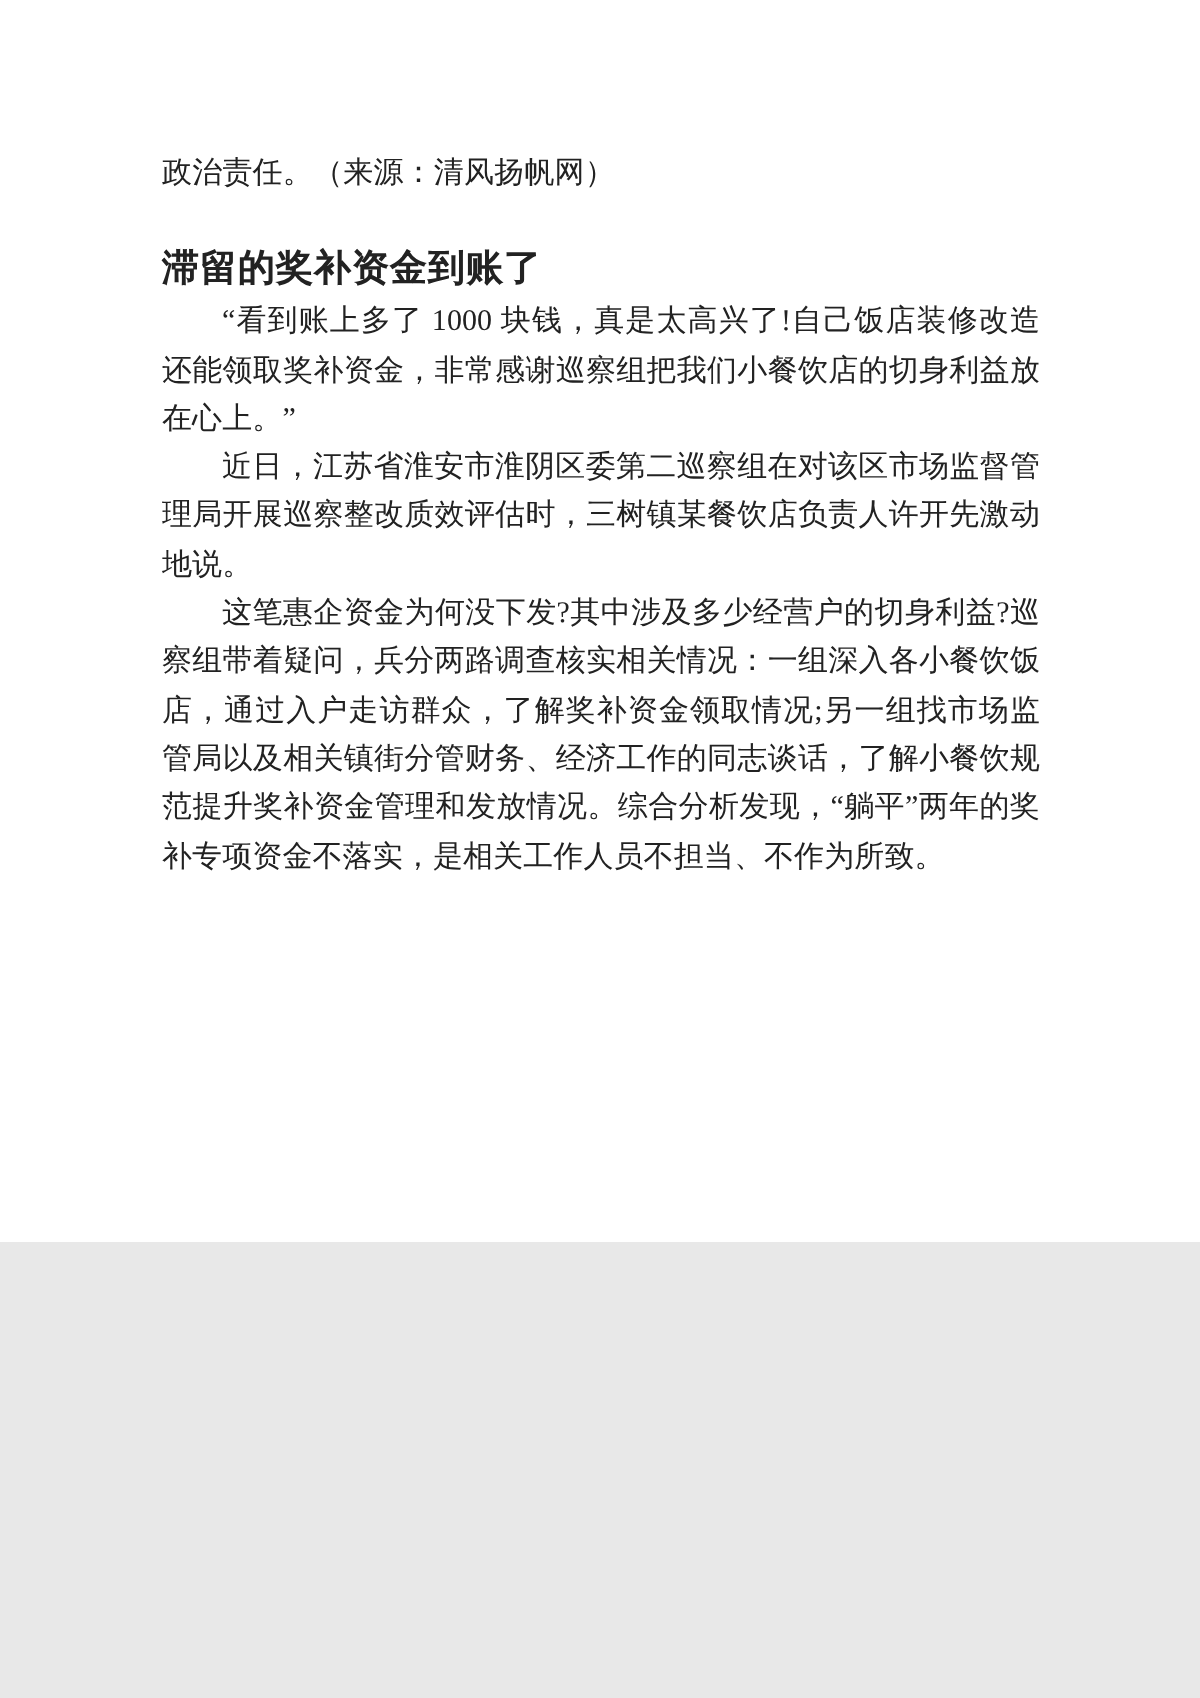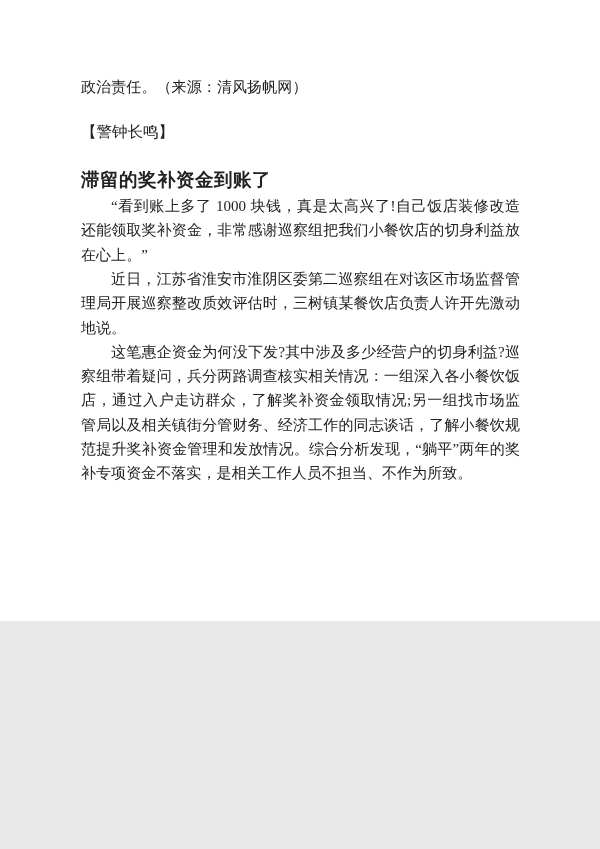--- a/index.html
+++ b/index.html
@@ -65,21 +65,20 @@
     line-height: 24px;
     color: #222222;
   }
 </style>
 </head>
 <body>
 
 <div class="page">
   <div class="content">
     <p class="continuation">政治责任。（来源：清风扬帆网）</p>
-    <p class="section-label">【警钟长鸣】</p>
     <h1 class="article-title">滞留的奖补资金到账了</h1>
     <div class="paragraphs">
         <p>“看到账上多了 1000 块钱，真是太高兴了!自己饭店装修改造还能领取奖补资金，非常感谢巡察组把我们小餐饮店的切身利益放在心上。”</p>
         <p>近日，江苏省淮安市淮阴区委第二巡察组在对该区市场监督管理局开展巡察整改质效评估时，三树镇某餐饮店负责人许开先激动地说。</p>
         <p>这笔惠企资金为何没下发?其中涉及多少经营户的切身利益?巡察组带着疑问，兵分两路调查核实相关情况：一组深入各小餐饮饭店，通过入户走访群众，了解奖补资金领取情况;另一组找市场监管局以及相关镇街分管财务、经济工作的同志谈话，了解小餐饮规范提升奖补资金管理和发放情况。综合分析发现，“躺平”两年的奖补专项资金不落实，是相关工作人员不担当、不作为所致。</p>
       </div>
   </div>
   <div class="page-number">- 9 -</div>
 </div>
 

